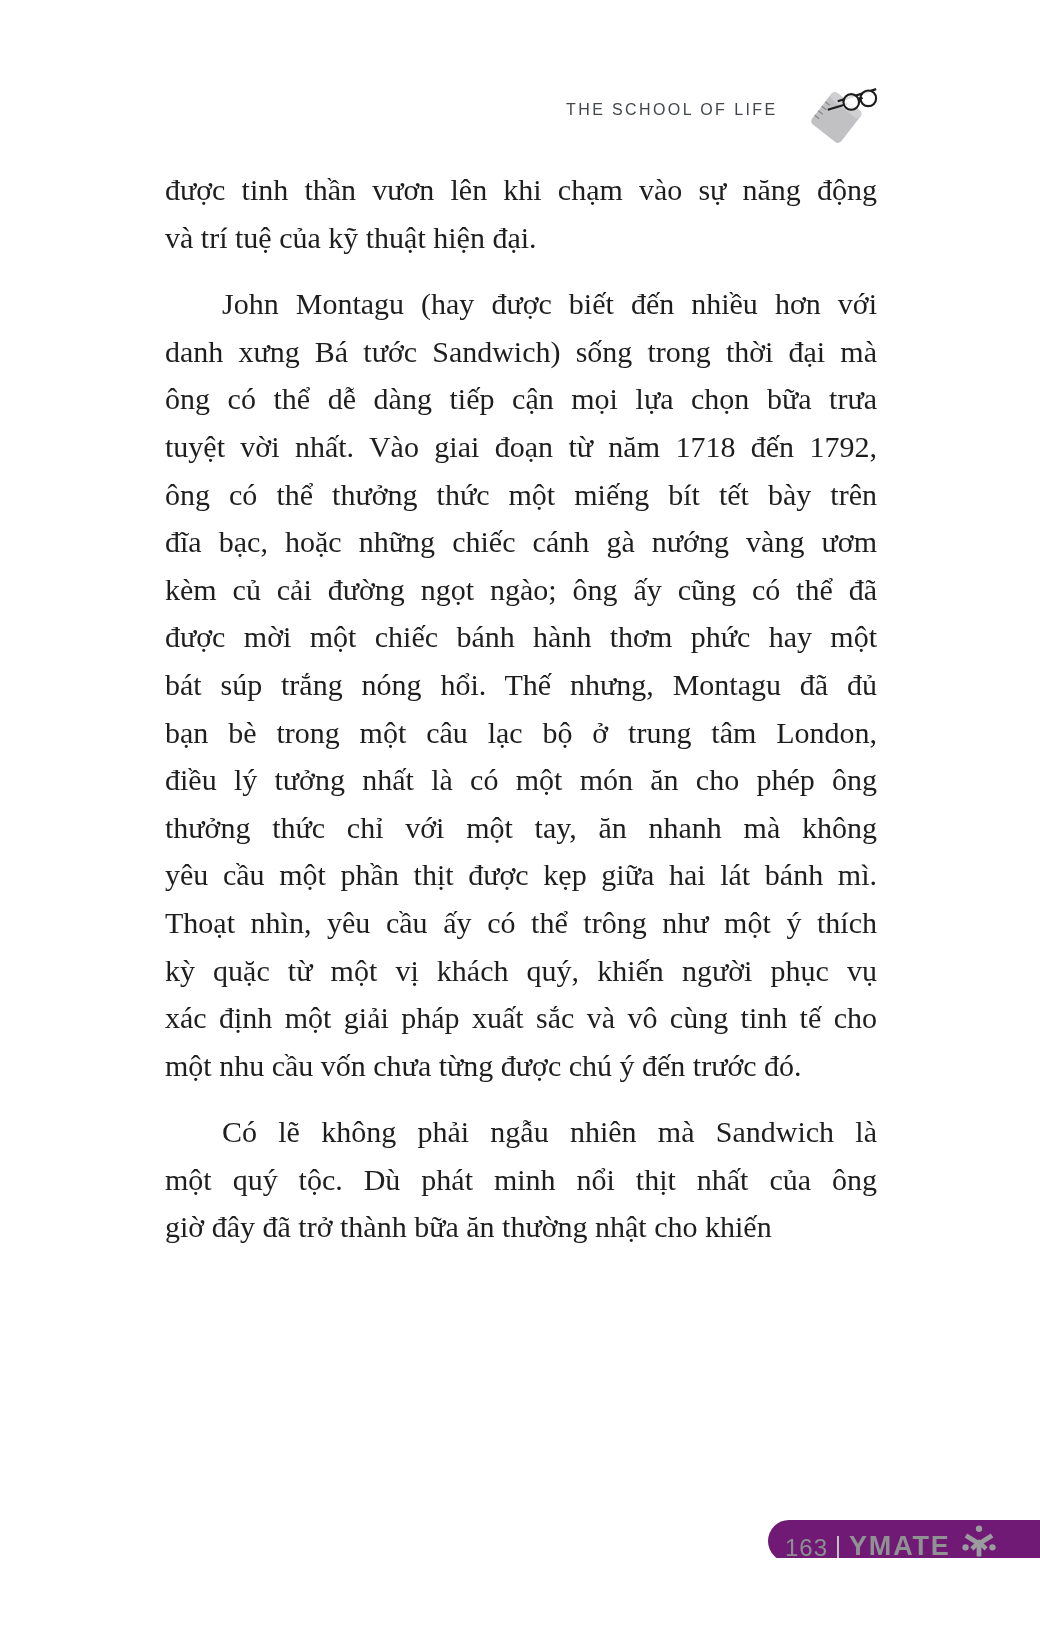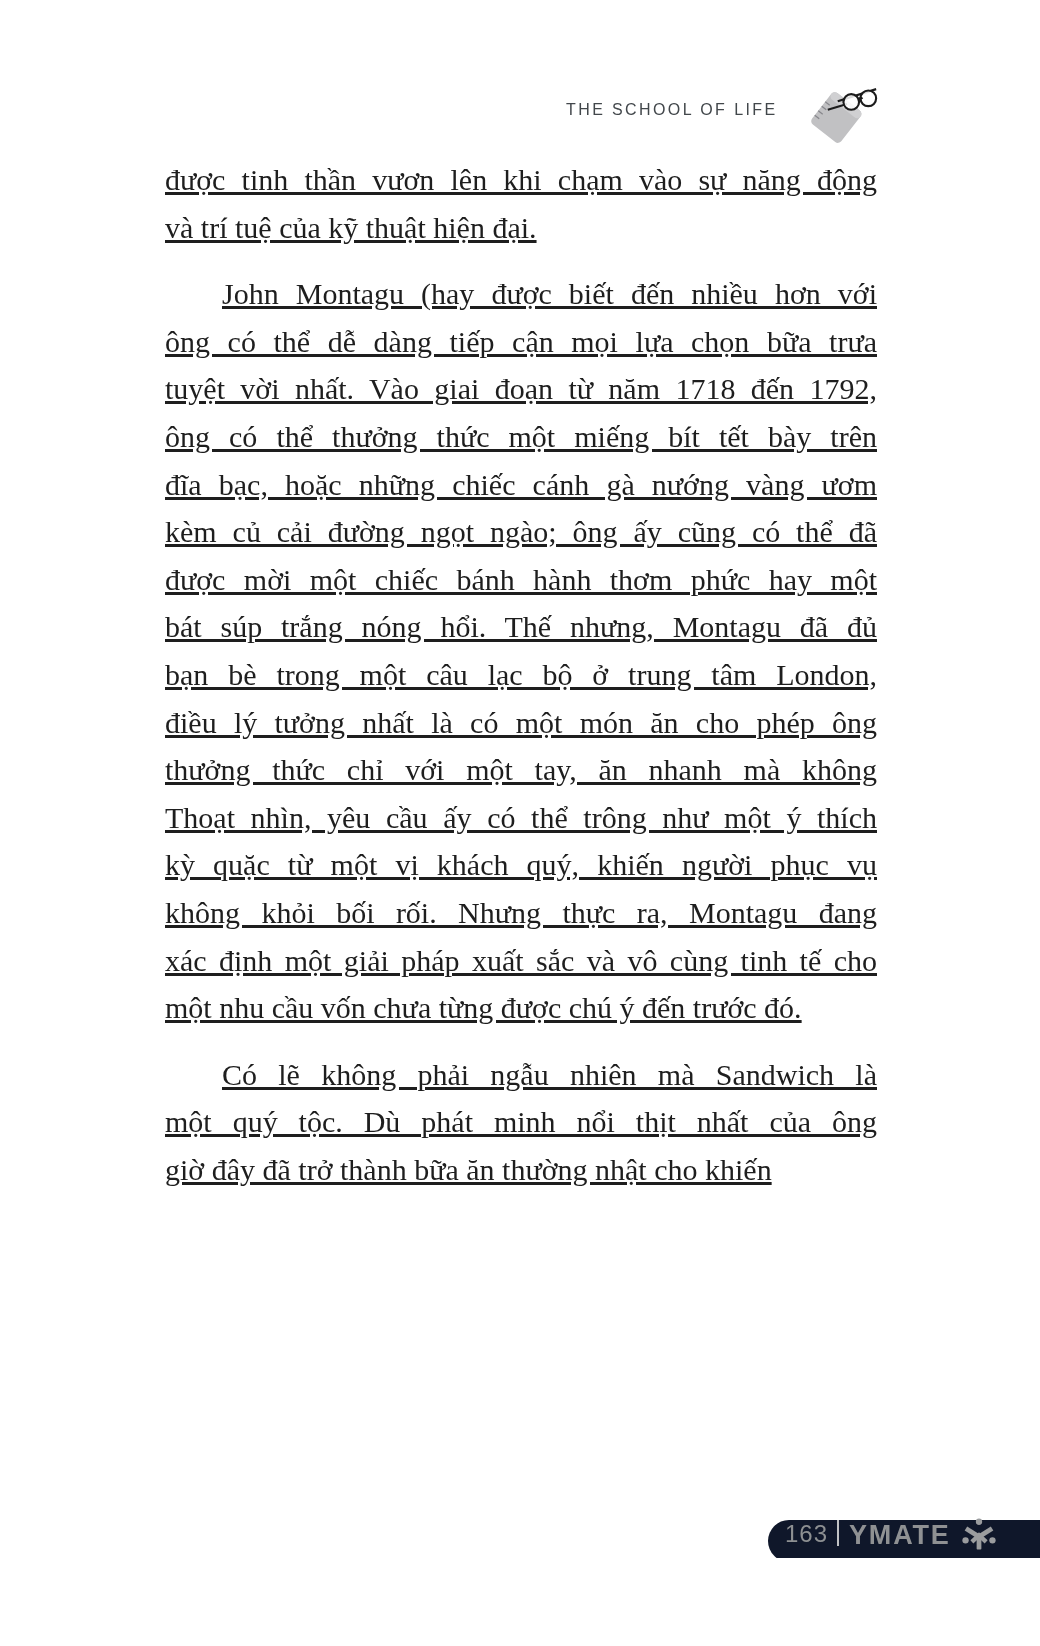--- a/index.html
+++ b/index.html
@@ -28,26 +28,25 @@
     position: absolute;
     top: 82px;
     left: 802px;
     width: 80px;
     height: 64px;
   }
 
   
   .text-block {
     position: absolute;
-    top: 156px;
+    top: 166px;
     left: 165px;
     width: 712px;
     font-size: 30px;
     color: #1e1e1e;
-    text-decoration: underline;
   }
   .para { margin: 0 0 19px 0; }
   .para:last-child { margin-bottom: 8px; }
   .line {
     line-height: 47.6px;
     height: 47.6px;
     overflow: hidden;
     text-align: justify;
     text-align-last: justify;
     white-space: normal;
@@ -55,24 +54,24 @@
   .line.last { text-align-last: left; }
   .para.indent .line:first-child { text-indent: 57px; }
 
   
   .footer-pill {
     position: absolute;
     top: 1520px;
     left: 768px;
     right: 0;
     height: 42px;
-    background: #0f172a;
+    background: #701a75;
     border-radius: 21px 0 0 21px;
     display: flex;
-    align-items: flex-start;
+    align-items: flex-end;
     padding-left: 17px;
     box-sizing: border-box;
     font-family: "Liberation Sans", "DejaVu Sans", sans-serif;
   }
   .page-number {
     font-size: 24px;
     color: #8d9092;
     letter-spacing: 1px;
   }
   .footer-divider {
@@ -117,33 +116,34 @@
     </g>
   </svg>
 
   <div class="text-block">
       <div class="para">
         <div class="line">được tinh thần vươn lên khi chạm vào sự năng động</div>
         <div class="line last">và trí tuệ của kỹ thuật hiện đại.</div>
       </div>
       <div class="para indent">
         <div class="line">John Montagu (hay được biết đến nhiều hơn với</div>
+        <div class="line">danh xưng Bá tước Sandwich) sống trong thời đại mà</div>
         <div class="line">ông có thể dễ dàng tiếp cận mọi lựa chọn bữa trưa</div>
         <div class="line">tuyệt vời nhất. Vào giai đoạn từ năm 1718 đến 1792,</div>
         <div class="line">ông có thể thưởng thức một miếng bít tết bày trên</div>
         <div class="line">đĩa bạc, hoặc những chiếc cánh gà nướng vàng ươm</div>
         <div class="line">kèm củ cải đường ngọt ngào; ông ấy cũng có thể đã</div>
         <div class="line">được mời một chiếc bánh hành thơm phức hay một</div>
         <div class="line">bát súp trắng nóng hổi. Thế nhưng, Montagu đã đủ</div>
         <div class="line">bạn bè trong một câu lạc bộ ở trung tâm London,</div>
         <div class="line">điều lý tưởng nhất là có một món ăn cho phép ông</div>
         <div class="line">thưởng thức chỉ với một tay, ăn nhanh mà không</div>
+        <div class="line">yêu cầu một phần thịt được kẹp giữa hai lát bánh mì.</div>
         <div class="line">Thoạt nhìn, yêu cầu ấy có thể trông như một ý thích</div>
         <div class="line">kỳ quặc từ một vị khách quý, khiến người phục vụ</div>
-        <div class="line">không khỏi bối rối. Nhưng thực ra, Montagu đang</div>
         <div class="line">xác định một giải pháp xuất sắc và vô cùng tinh tế cho</div>
         <div class="line last">một nhu cầu vốn chưa từng được chú ý đến trước đó.</div>
       </div>
       <div class="para indent">
         <div class="line">Có lẽ không phải ngẫu nhiên mà Sandwich là</div>
         <div class="line">một quý tộc. Dù phát minh nổi thịt nhất của ông</div>
         <div class="line last">giờ đây đã trở thành bữa ăn thường nhật cho khiến</div>
       </div>
     </div>
 

